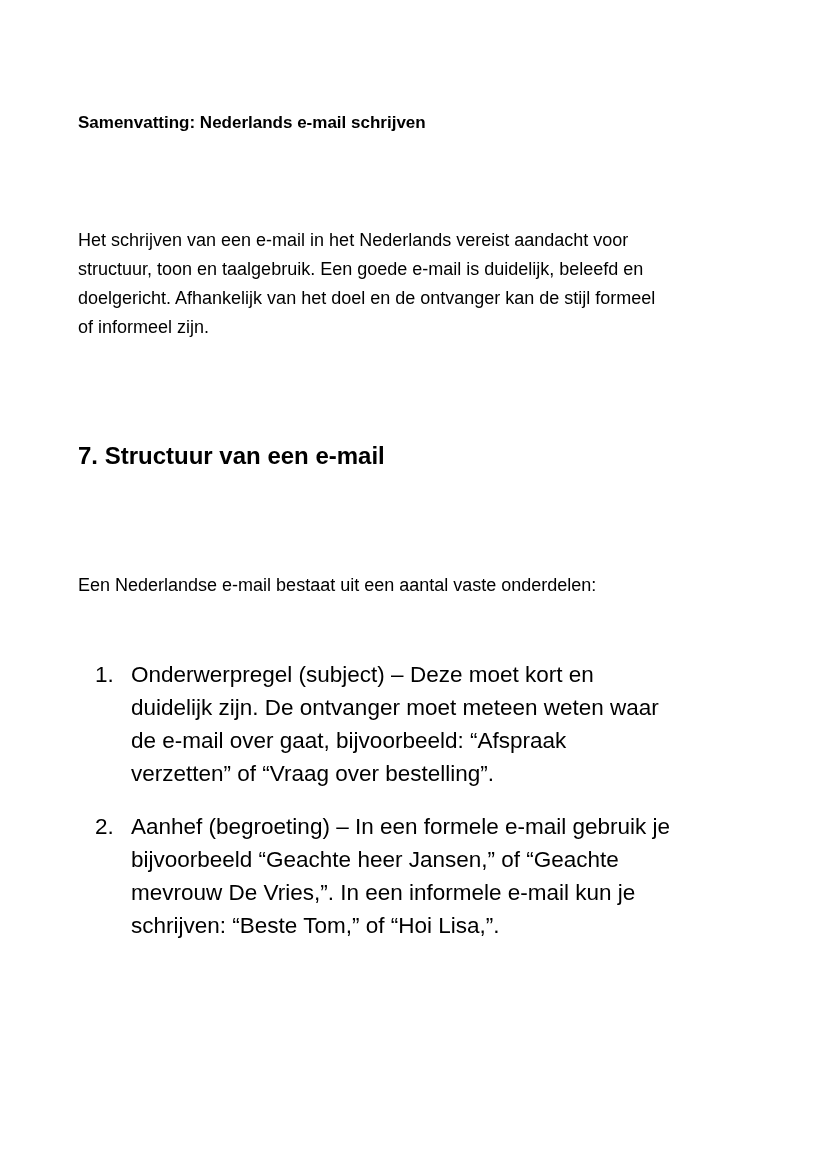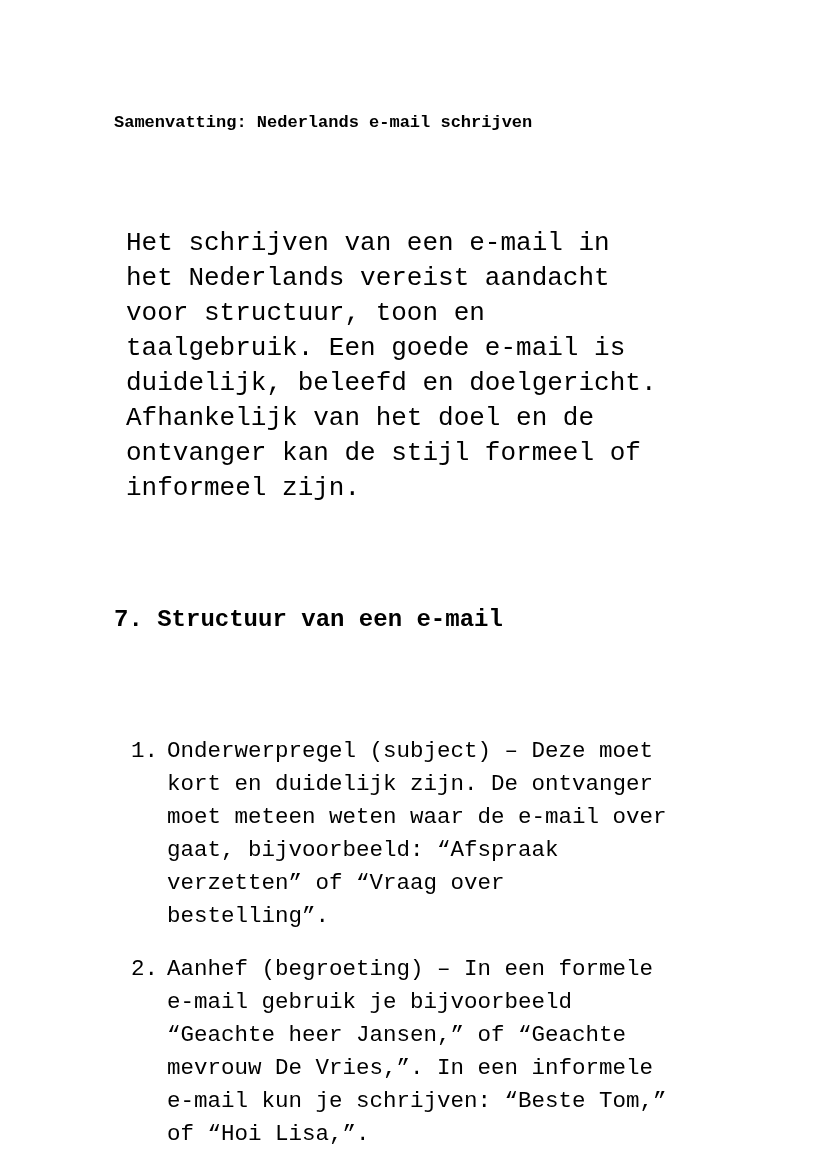--- a/index.html
+++ b/index.html
@@ -6,35 +6,35 @@
     margin: 0;
     padding: 0;
     background: #ffffff;
   }
   .page {
     position: relative;
     width: 748px;
     height: 1171px;
     background: #ffffff;
     box-sizing: border-box;
-    padding: 112px 76px 0 114px;
-    font-family: Liberation Mono, monospace;
+    padding: 112px 76px 0 78px;
+    font-family: Liberation Sans, sans-serif;
     color: #000000;
     overflow: hidden;
   }
   .doc-title {
     font-size: 17px;
     font-weight: bold;
     line-height: 1.3;
     margin: 0 0 92px 0;
   }
   .body-text {
-    font-size: 26px;
-    line-height: 35px;
-    margin: 12px;
+    font-size: 18px;
+    line-height: 29px;
+    margin: 0;
     max-width: 668px;
   }
   .intro-paragraph {
     margin-bottom: 98px;
   }
   .section-heading {
     font-size: 24px;
     font-weight: bold;
     line-height: 1.3;
     margin: 0 0 100px 0;
@@ -67,20 +67,21 @@
 <body>
 
 <div class="page">
 
   <p class="doc-title">Samenvatting: Nederlands e-mail schrijven</p>
 
   <p class="body-text intro-paragraph">Het schrijven van een e-mail in het Nederlands vereist aandacht voor structuur, toon en taalgebruik. Een goede e-mail is duidelijk, beleefd en doelgericht. Afhankelijk van het doel en de ontvanger kan de stijl formeel of informeel zijn.</p>
 
   <h1 class="section-heading">7. Structuur van een e-mail</h1>
 
+  <p class="body-text lead-paragraph">Een Nederlandse e-mail bestaat uit een aantal vaste onderdelen:</p>
 
   <ol class="numbered-list">
     <li>
       <span class="item-number">1.</span>
       <span class="item-text">Onderwerpregel (subject) – Deze moet kort en duidelijk zijn. De ontvanger moet meteen weten waar de e-mail over gaat, bijvoorbeeld: “Afspraak verzetten” of “Vraag over bestelling”.</span>
     </li>
     <li>
       <span class="item-number">2.</span>
       <span class="item-text">Aanhef (begroeting) – In een formele e-mail gebruik je bijvoorbeeld “Geachte heer Jansen,” of “Geachte mevrouw De Vries,”. In een informele e-mail kun je schrijven: “Beste Tom,” of “Hoi Lisa,”.</span>
     </li>

